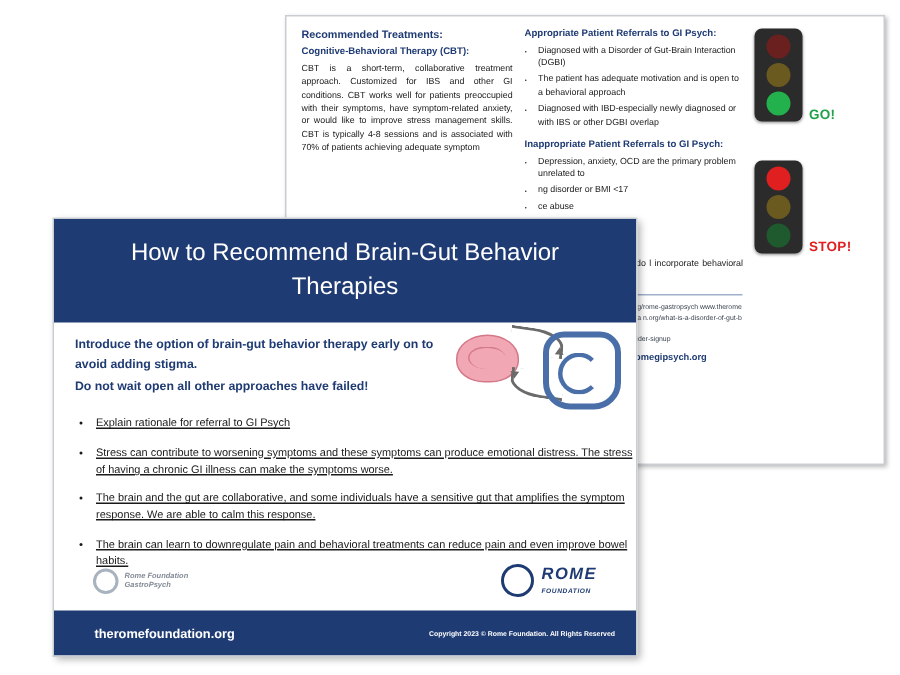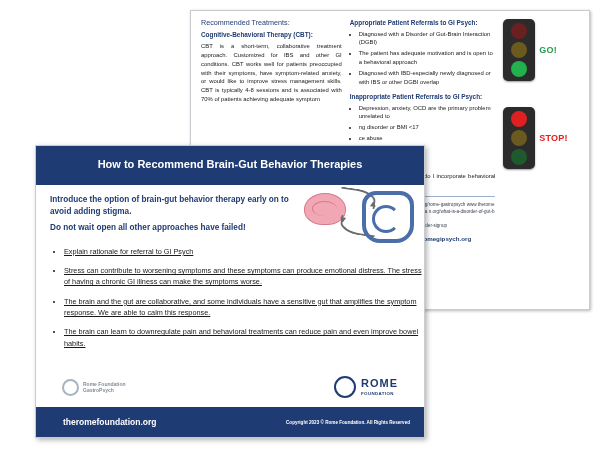--- a/index.html
+++ b/index.html
@@ -24,21 +24,21 @@
     display:flex;
     gap:8px;
   }
   #back-card .col{box-sizing:border-box;}
   #back-card .col-left{width:145px;}
   #back-card .col-mid{width:150px;}
   #back-card .col-right{width:78px;position:relative;}
 
   .bc-head{
     color:#1f3b73;
-    font-weight:normal;
+    font-weight:bold;
     font-size:7.2px;
     margin:0 0 4px 0;
     line-height:1.15;
   }
   .bc-sub{
     color:#1f3b73;
     font-weight:bold;
     font-size:6.4px;
     margin:0 0 3px 0;
     line-height:1.2;
@@ -80,21 +80,21 @@
     padding:4px 3px;
     display:flex;flex-direction:column;gap:3px;align-items:center;
     box-shadow:0 1px 2px rgba(0,0,0,.4);
   }
   .lamp{width:16px;height:16px;border-radius:50%;background:#5a5a5a;}
   .lamp.red{background:#e02020;}
   .lamp.green{background:#22b14c;}
   .lamp.off-red{background:#6b2020;}
   .lamp.off-amber{background:#6b5a20;}
   .lamp.off-green{background:#1e5a2e;}
-  .signal-wrap{display:flex;align-items:center;gap:4px;margin-bottom:26px;}
+  .signal-wrap{display:flex;align-items:flex-end;gap:4px;margin-bottom:26px;}
   .signal-label{
     font-weight:bold;font-size:9px;letter-spacing:.2px;
   }
   .go-label{color:#22a04a;}
   .stop-label{color:#e02020;}
 
   
   #front-card{
     position:absolute;
     left:35px; top:145px;
@@ -105,21 +105,21 @@
     box-sizing:border-box;
     overflow:hidden;
   }
   #front-header{
     background:#1f3b73;
     color:#ffffff;
     padding:11px 14px 12px 14px;
     text-align:center;
   }
   #front-header .t1{
-    font-size:11px;font-weight:bold;line-height:1.45;
+    font-size:16px;font-weight:normal;line-height:1.45;
   }
   #front-body{
     padding:9px 0 0 14px;
     position:relative;
   }
   .intro{
     color:#1f3b73;
     font-size:8.2px;
     font-weight:bold;
     line-height:1.5;
@@ -185,21 +185,21 @@
     position:absolute;left:0;right:0;bottom:32px;height:36px;
     display:flex;align-items:center;justify-content:space-between;
     padding:0 26px;box-sizing:border-box;
   }
   .logo-small{display:flex;align-items:center;gap:4px;opacity:.85;}
   .logo-mark{
     width:17px;height:17px;border-radius:50%;
     border:2px solid #9aa6b5;box-sizing:border-box;
   }
   .logo-mark.blue{border-color:#1f3b73;width:22px;height:22px;}
-  .logo-txt{font-size:5px;line-height:1.25;color:#6d7684;font-weight:bold;}
+  .logo-txt{font-size:5px;line-height:1.25;color:#6d7684;font-weight:bold;font-style:italic;}
   .logo-txt .big{font-size:11px;color:#1f3b73;letter-spacing:1px;}
   .logo-txt .small{font-size:4.4px;color:#1f3b73;letter-spacing:.4px;}
   .logo-right{display:flex;align-items:center;gap:5px;}
 
   #front-footer{
     position:absolute;left:0;right:0;bottom:0;height:30px;
     background:#1f3b73;color:#ffffff;
     display:flex;align-items:center;justify-content:space-between;
     padding:0 14px;box-sizing:border-box;
   }

